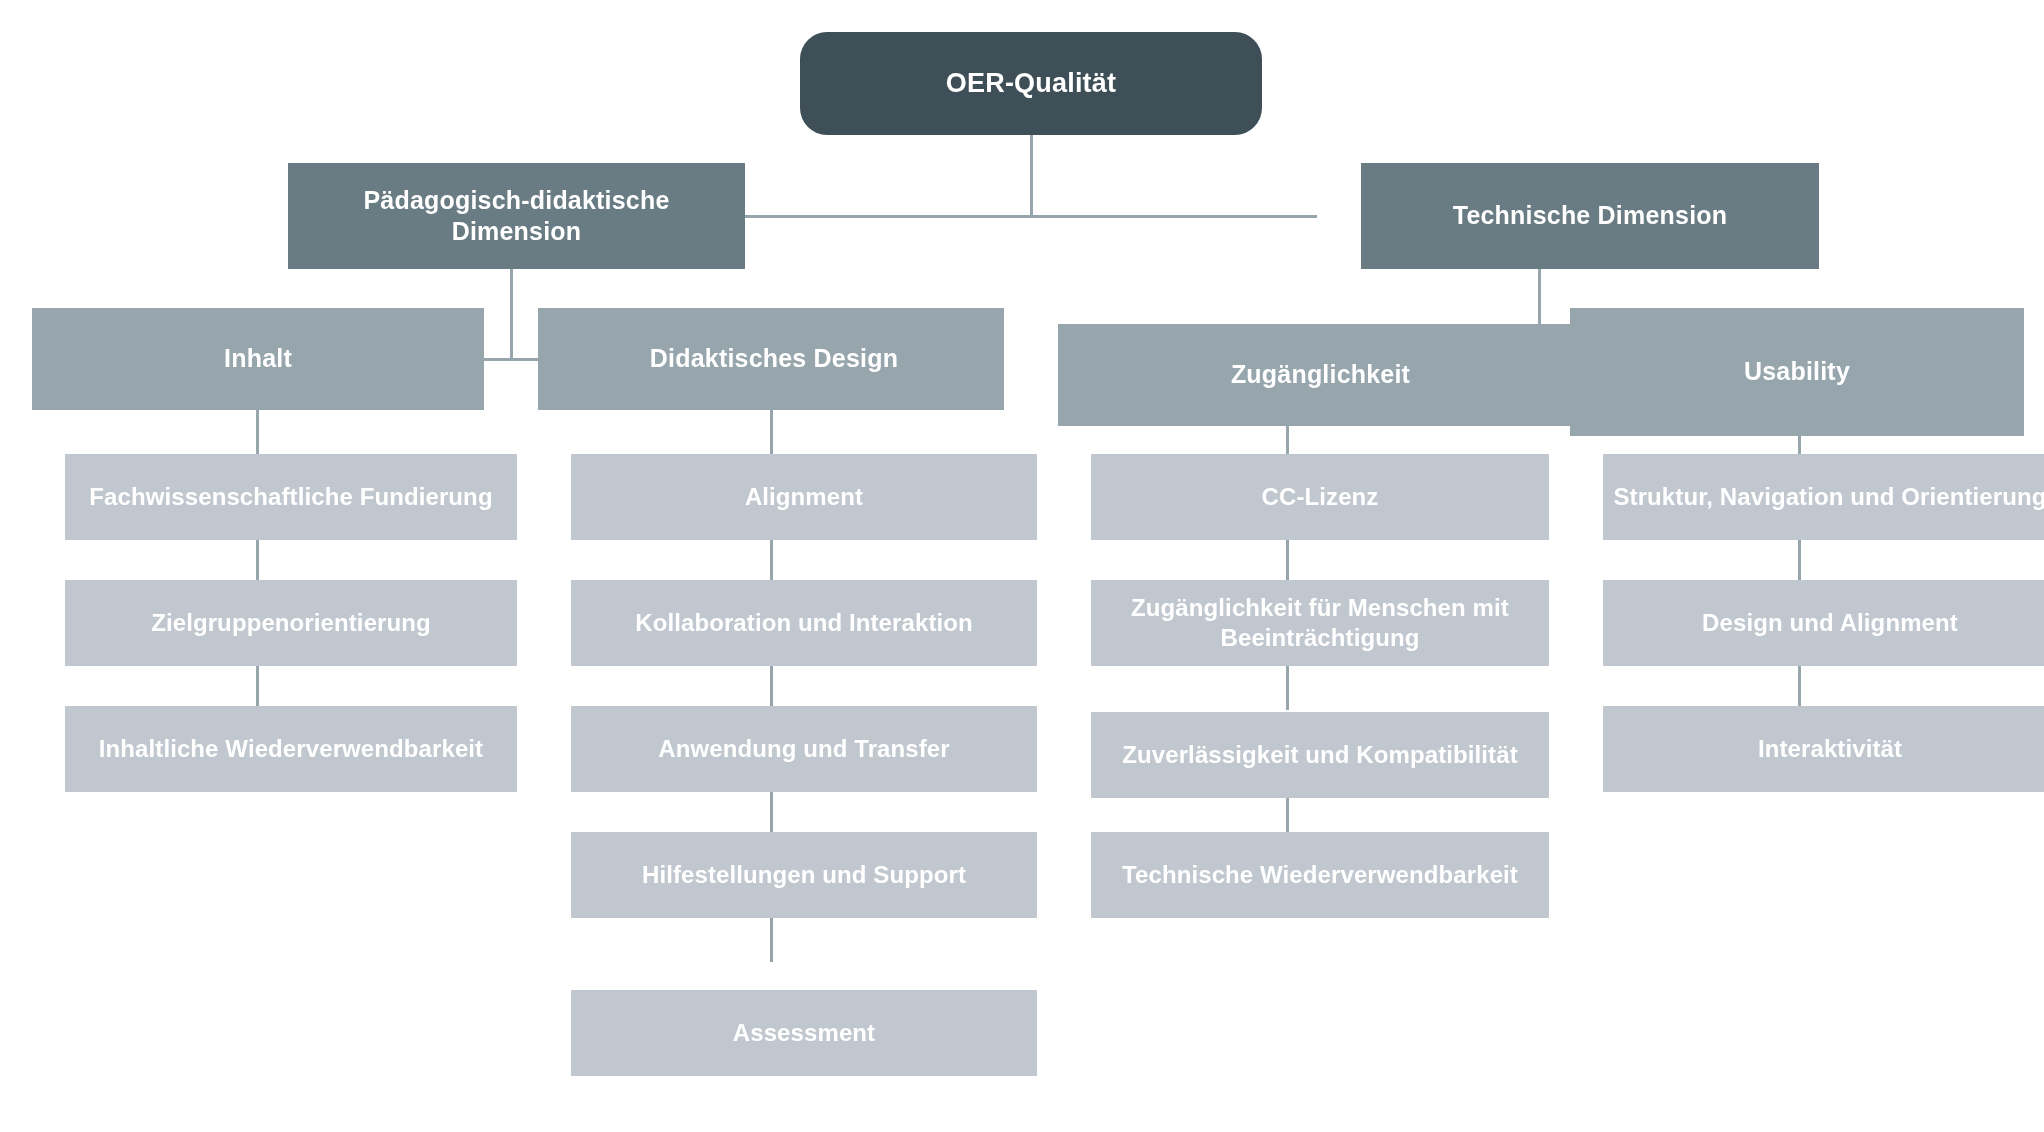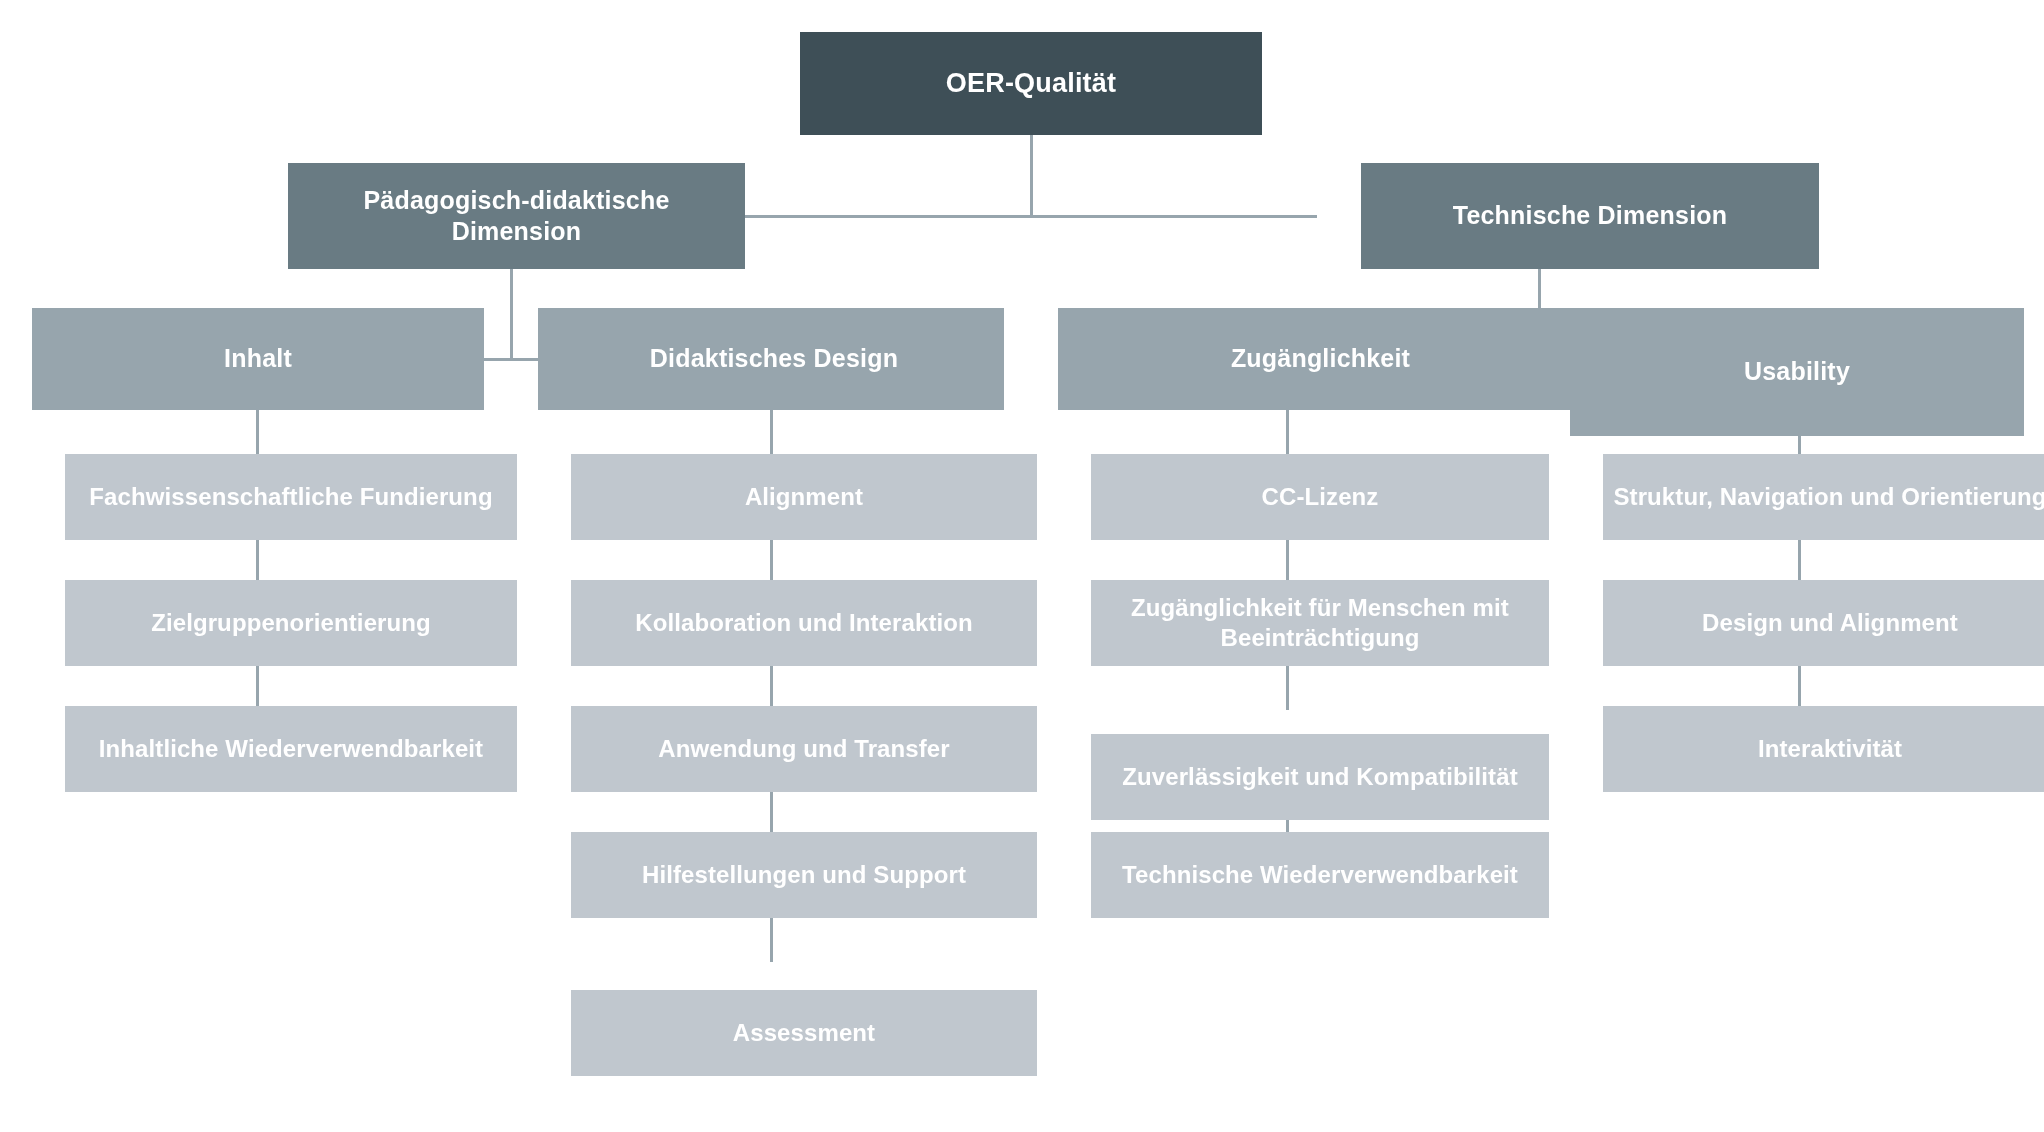--- a/index.html
+++ b/index.html
@@ -23,21 +23,21 @@
     align-items: center;
     justify-content: center;
     text-align: center;
     color: #ffffff;
     font-weight: 700;
     line-height: 1.26;
     padding: 4px 10px;
     z-index: 3;
   }
   .node span { display: block; width: 100%; }
-  .lvl-root  { background: #3e4f57; font-size: 27px; letter-spacing: 0.2px; }
+  .lvl-root  { background: #3e4f57; font-size: 27px; letter-spacing: 0.2px; border-radius: 27px; }
   .lvl-dim   { background: #697b83; font-size: 25px; letter-spacing: 0.2px; }
   .lvl-cat   { background: #97a5ad; font-size: 25px; letter-spacing: 0.2px; }
   .lvl-leaf  { background: #c0c7ce; font-size: 24px; letter-spacing: 0.1px; margin-left: 33px; }
 
   .conn {
     position: absolute;
     background: #97a5ad;
     z-index: 1;
   }
   .conn.v { width: 3px; }
@@ -87,21 +87,21 @@
   <div class="node lvl-dim" style="left:1317px; top:163px; width:458px; height:106px;margin-left:44px;">
     <span>Technische Dimension</span>
   </div>
 
   <div class="node lvl-cat" style="left:32px; top:308px; width:452px; height:102px;">
     <span>Inhalt</span>
   </div>
   <div class="node lvl-cat" style="left:538px; top:308px; width:466px; height:102px;padding-left:16px;">
     <span>Didaktisches Design</span>
   </div>
-  <div class="node lvl-cat" style="left:1058px; top:308px; width:525px; height:102px;">
+  <div class="node lvl-cat" style="left:1058px; top:324px; width:525px; height:102px;">
     <span>Zugänglichkeit</span>
   </div>
   <div class="node lvl-cat" style="left:1570px; top:308px; width:454px; height:128px;">
     <span>Usability</span>
   </div>
 
   <div class="node lvl-leaf" style="left:32px; top:454px; width:452px; height:86px;">
     <span>Fachwissenschaftliche Fundierung</span>
   </div>
   <div class="node lvl-leaf" style="left:32px; top:580px; width:452px; height:86px;">
@@ -126,21 +126,21 @@
   <div class="node lvl-leaf" style="left:538px; top:990px; width:466px; height:86px;">
     <span>Assessment</span>
   </div>
 
   <div class="node lvl-leaf" style="left:1058px; top:454px; width:458px; height:86px;">
     <span>CC-Lizenz</span>
   </div>
   <div class="node lvl-leaf" style="left:1058px; top:580px; width:458px; height:86px;">
     <span>Zugänglichkeit für Menschen mit Beeinträchtigung</span>
   </div>
-  <div class="node lvl-leaf" style="left:1058px; top:734px; width:458px; height:86px;">
+  <div class="node lvl-leaf" style="left:1058px; top:712px; width:458px; height:86px;">
     <span>Zuverlässigkeit und Kompatibilität</span>
   </div>
   <div class="node lvl-leaf" style="left:1058px; top:832px; width:458px; height:86px;">
     <span>Technische Wiederverwendbarkeit</span>
   </div>
 
   <div class="node lvl-leaf" style="left:1570px; top:454px; width:454px; height:86px;">
     <span>Struktur, Navigation und Orientierung</span>
   </div>
   <div class="node lvl-leaf" style="left:1570px; top:580px; width:454px; height:86px;">

